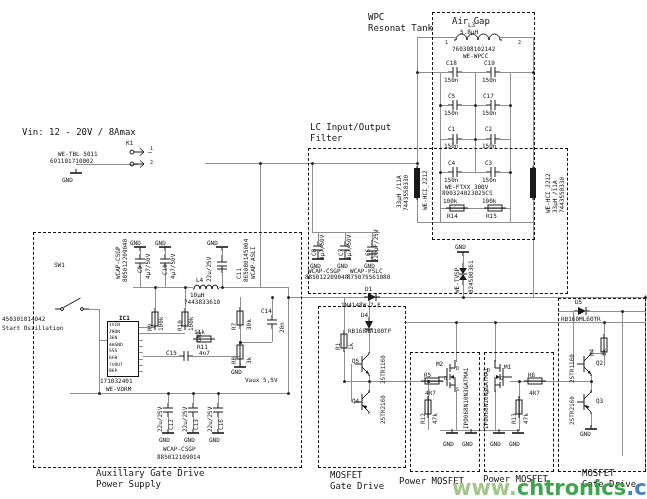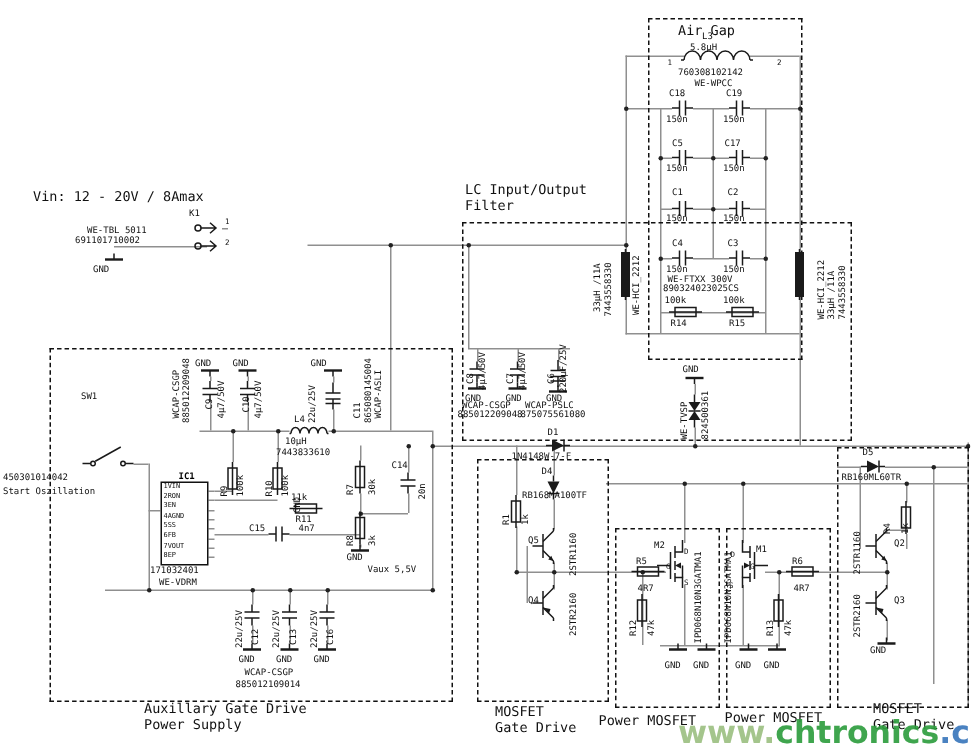--- a/index.html
+++ b/index.html
@@ -22,20 +22,21 @@
   .wm{position:absolute;left:452px;top:476px;font:bold 21px "DejaVu Sans",sans-serif;
       opacity:.92;white-space:pre;z-index:10;letter-spacing:0px;}
 </style>
 </head>
 <body>
 
 <div id="canvas">
 
   <div class="sec" style="left:22px;top:127px">Vin: 12 - 20V / 8Amax</div>
 
+  <div class="sec" style="left:368px;top:12px"><div>WPC</div><div>Resonat Tank</div></div>
 
   <div class="sec" style="left:452px;top:16px">Air Gap</div>
 
   <div class="sec" style="left:310px;top:122px"><div>LC Input/Output</div><div>Filter</div></div>
 
   <div class="sec" style="left:96px;top:468px"><div>Auxillary Gate Drive</div><div>Power Supply</div></div>
 
   <div class="sec" style="left:330px;top:470px"><div>MOSFET</div><div>Gate Drive</div></div>
 
   <div class="sec" style="left:399px;top:476px">Power MOSFET</div>

